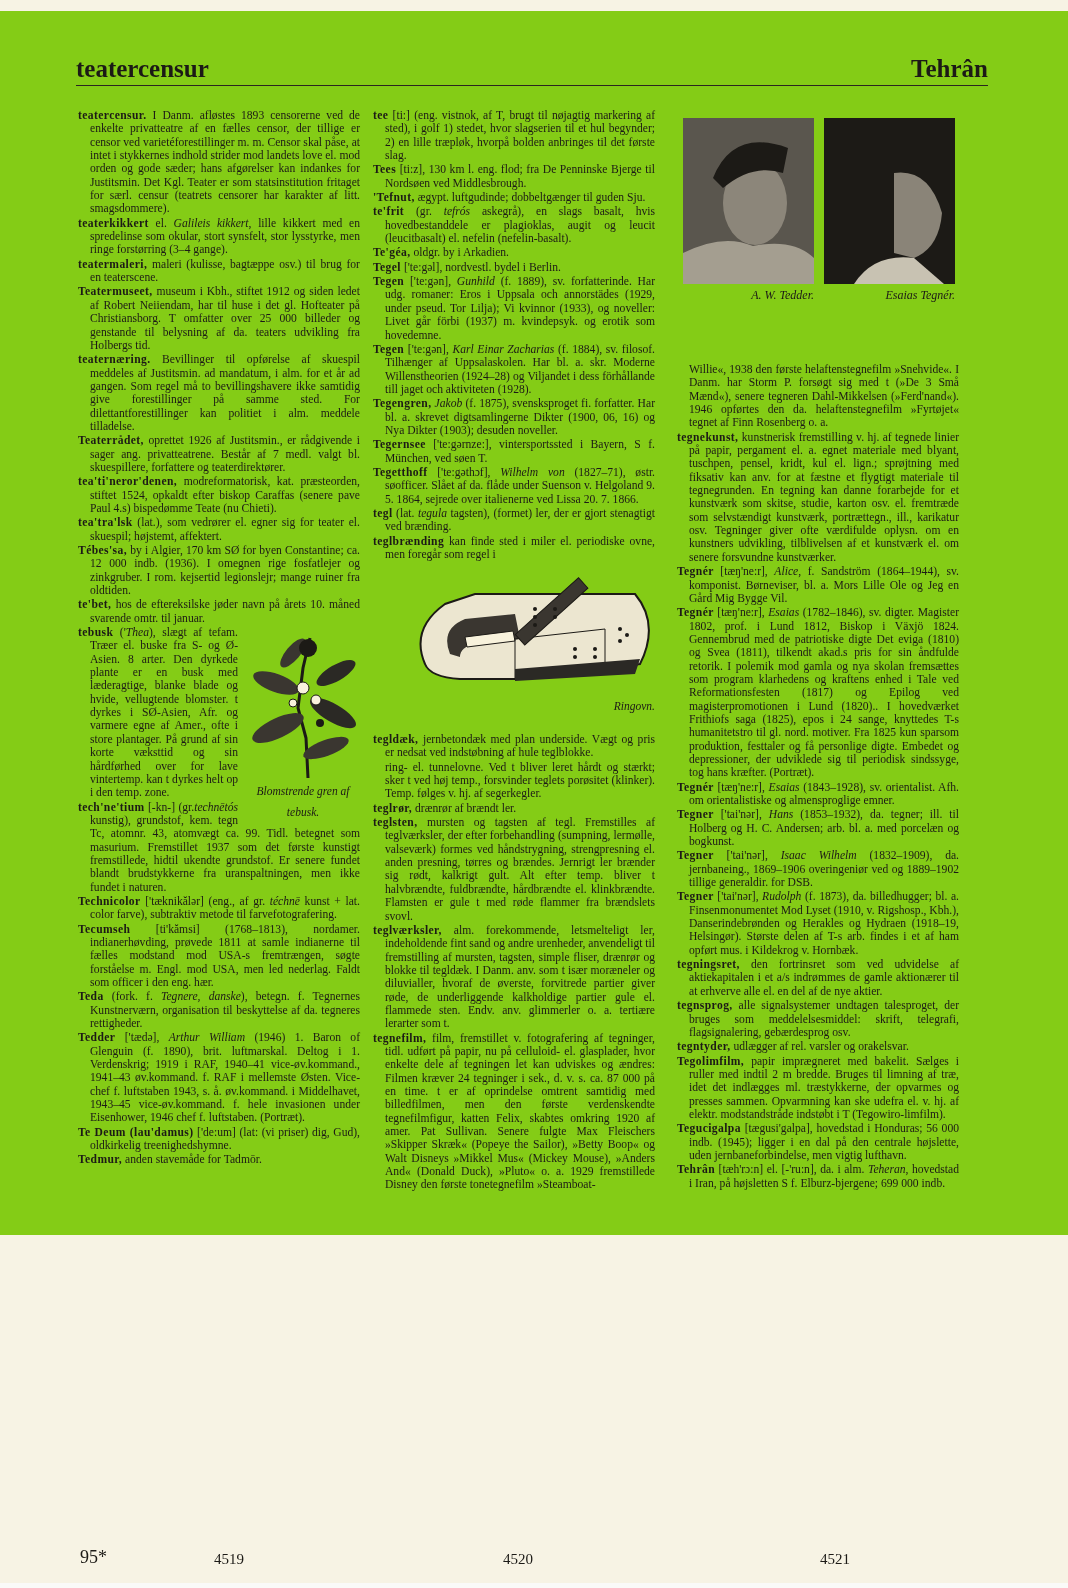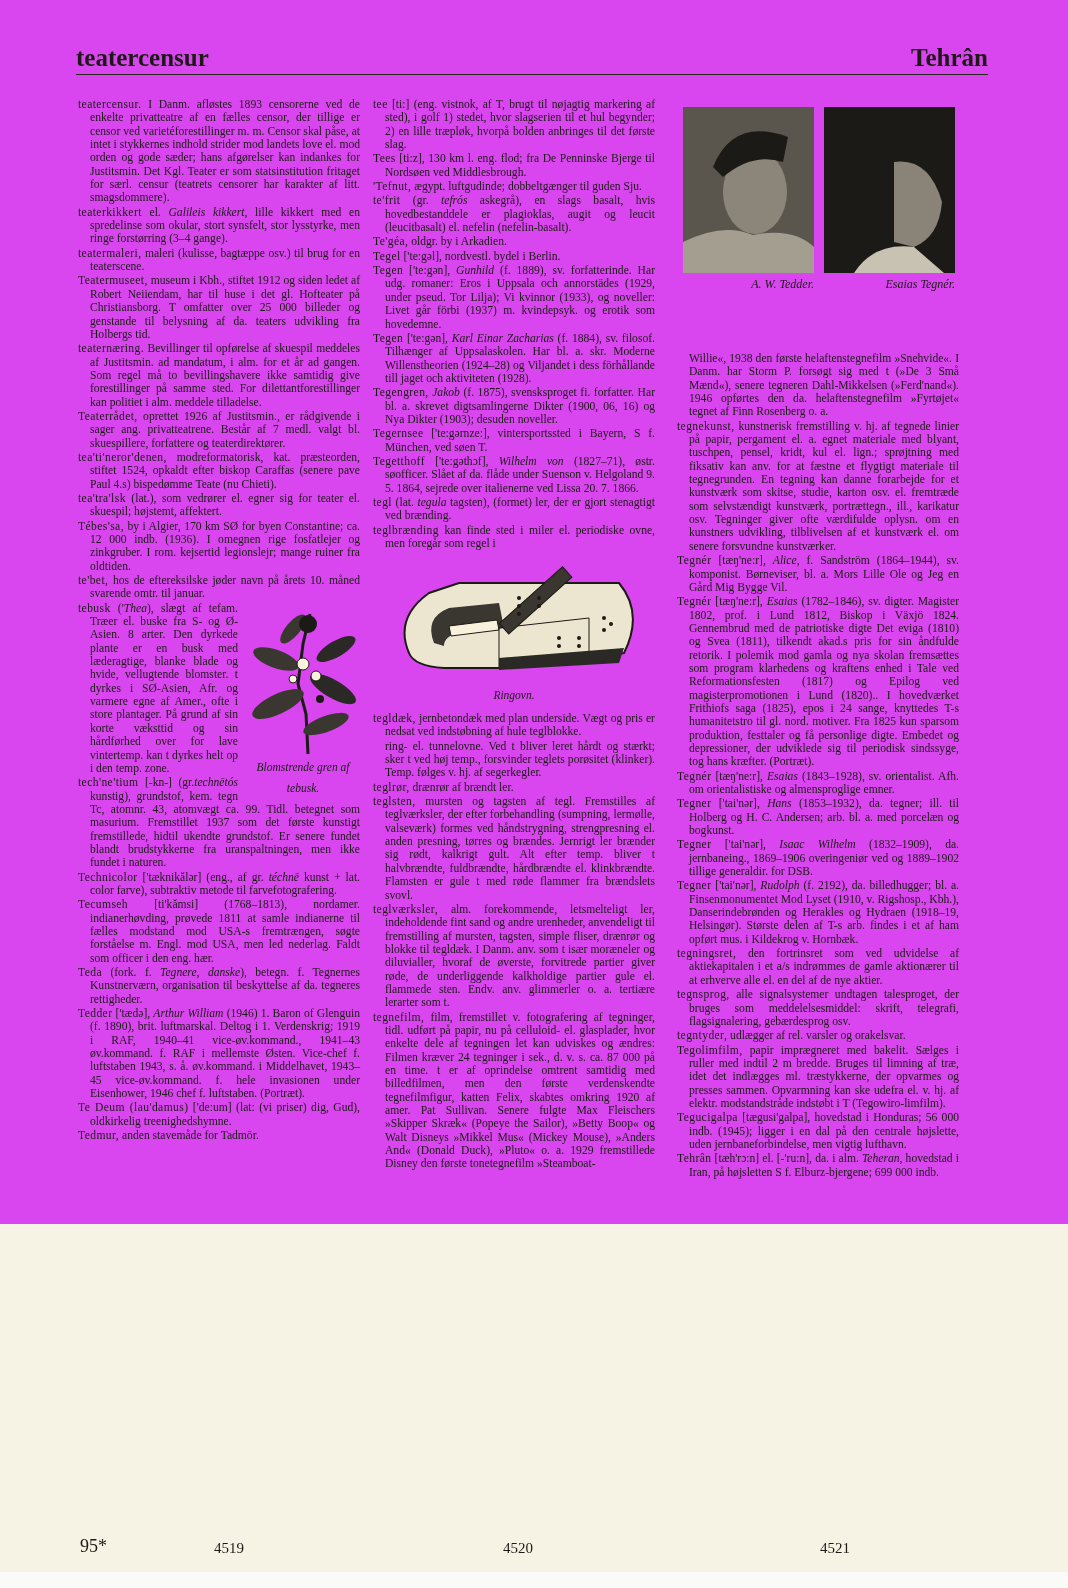--- a/index.html
+++ b/index.html
@@ -5,45 +5,45 @@
   html, body { margin: 0; padding: 0; }
   body {
     width: 1068px; height: 1588px;
     background: #f7f3e4;
     font-family: "Liberation Serif", "DejaVu Serif", serif;
     color: #1c1a16;
     position: relative;
     overflow: hidden;
   }
   .page {
-    position: absolute; left: 0; top: 0; width: 1068px; height: 1224px;
-    background: #d946ef;
+    position: absolute; left: 0; top: 11px; width: 1068px; height: 1224px;
+    background: #84cc16;
   }
   .header {
     position: absolute; left: 76px; right: 80px; top: 44px; height: 30px;
     border-bottom: 1.5px solid #2a2620;
   }
   .header .left { position: absolute; left: 0; bottom: 2px; font-weight: bold; font-size: 25px; }
   .header .right { position: absolute; right: 0; bottom: 2px; font-weight: bold; font-size: 25px; }
   .col {
     position: absolute; top: 98px; width: 282px;
     font-size: 11.6px; line-height: 13.35px; text-align: justify;
   }
   .col1 { left: 78px; }
   .col2 { left: 373px; }
   .col3 { left: 677px; top: 352px; }
   .entry { margin: 0 0 1px 0; padding-left: 12px; text-indent: -12px; }
-  .hw { font-weight: normal; letter-spacing: 0.4px; }
+  .hw { font-weight: bold; letter-spacing: 0.4px; }
   .it { font-style: italic; }
   .figure-plant {
     float: right; width: 118px; height: 186px; margin: 2px -2px 2px 6px;
     text-align: center; text-indent: 0;
   }
   .figure-plant .cap { font-style: italic; font-size: 11.5px; line-height: 21px; }
-  .figure-oven { text-align: center; margin: 8px 0 10px 0; text-indent: 0; }
+  .figure-oven { text-align: right; margin: 8px 0 20px 0; text-indent: 0; }
   .figure-oven .cap { font-style: italic; font-size: 11.5px; margin-top: 2px; }
   .portraits {
     position: absolute; left: 683px; top: 107px; width: 282px; height: 200px;
   }
   .portrait { position: absolute; top: 0; width: 131px; height: 166px; background: #2b2925; }
   .portrait.p1 { left: 0; }
   .portrait.p2 { left: 141px; }
   .portrait-cap { position: absolute; top: 170px; font-style: italic; font-size: 12px; width: 131px; text-align: right; }
   .cap1 { left: 0; } .cap2 { left: 141px; }
   .folio { position: absolute; top: 1540px; font-size: 15px; }
@@ -173,21 +173,21 @@
   </div>
 
   <div class="col col3">
     <p class="entry" style="padding-left:12px;text-indent:0">Willie«, 1938 den første helaftenstegnefilm »Snehvide«. I Danm. har Storm P. forsøgt sig med t (»De 3 Små Mænd«), senere tegneren Dahl-Mikkelsen (»Ferd'nand«). 1946 opførtes den da. helaftenstegnefilm »Fyrtøjet« tegnet af Finn Rosenberg o. a.</p>
     <p class="entry"><span class="hw">tegnekunst,</span><span> kunstnerisk fremstilling v. hj. af tegnede linier på papir, pergament el. a. egnet materiale med blyant, tuschpen, pensel, kridt, kul el. lign.; sprøjtning med fiksativ kan anv. for at fæstne et flygtigt materiale til tegnegrunden. En tegning kan danne forarbejde for et kunstværk som skitse, studie, karton osv. el. fremtræde som selvstændigt kunstværk, portrættegn., ill., karikatur osv. Tegninger giver ofte værdifulde oplysn. om en kunstners udvikling, tilblivelsen af et kunstværk el. om senere forsvundne kunstværker.</span></p>
     <p class="entry"><span class="hw">Tegnér</span><span> [tæŋ'ne:r], </span><span class="it">Alice</span><span>, f. Sandström (1864–1944), sv. komponist. Børneviser, bl. a. Mors Lille Ole og Jeg en Gård Mig Bygge Vil.</span></p>
     <p class="entry"><span class="hw">Tegnér</span><span> [tæŋ'ne:r], </span><span class="it">Esaias</span><span> (1782–1846), sv. digter. Magister 1802, prof. i Lund 1812, Biskop i Växjö 1824. Gennembrud med de patriotiske digte Det eviga (1810) og Svea (1811), tilkendt akad.s pris for sin åndfulde retorik. I polemik mod gamla og nya skolan fremsættes som program klarhedens og kraftens enhed i Tale ved Reformationsfesten (1817) og Epilog ved magisterpromotionen i Lund (1820).. I hovedværket Frithiofs saga (1825), epos i 24 sange, knyttedes T-s humanitetstro til gl. nord. motiver. Fra 1825 kun sparsom produktion, festtaler og få personlige digte. Embedet og depressioner, der udviklede sig til periodisk sindssyge, tog hans kræfter. (Portræt).</span></p>
     <p class="entry"><span class="hw">Tegnér</span><span> [tæŋ'ne:r], </span><span class="it">Esaias</span><span> (1843–1928), sv. orientalist. Afh. om orientalistiske og almensproglige emner.</span></p>
     <p class="entry"><span class="hw">Tegner</span><span> ['tai'nər], </span><span class="it">Hans</span><span> (1853–1932), da. tegner; ill. til Holberg og H. C. Andersen; arb. bl. a. med porcelæn og bogkunst.</span></p>
     <p class="entry"><span class="hw">Tegner</span><span> ['tai'nər], </span><span class="it">Isaac Wilhelm</span><span> (1832–1909), da. jernbaneing., 1869–1906 overingeniør ved og 1889–1902 tillige generaldir. for DSB.</span></p>
-    <p class="entry"><span class="hw">Tegner</span><span> ['tai'nər], </span><span class="it">Rudolph</span><span> (f. 2192), da. billedhugger; bl. a. Finsenmonumentet Mod Lyset (1910, v. Rigshosp., Kbh.), Danserindebrønden og Herakles og Hydraen (1918–19, Helsingør). Største delen af T-s arb. findes i et af ham opført mus. i Kildekrog v. Hornbæk.</span></p>
+    <p class="entry"><span class="hw">Tegner</span><span> ['tai'nər], </span><span class="it">Rudolph</span><span> (f. 1873), da. billedhugger; bl. a. Finsenmonumentet Mod Lyset (1910, v. Rigshosp., Kbh.), Danserindebrønden og Herakles og Hydraen (1918–19, Helsingør). Største delen af T-s arb. findes i et af ham opført mus. i Kildekrog v. Hornbæk.</span></p>
     <p class="entry"><span class="hw">tegningsret,</span><span> den fortrinsret som ved udvidelse af aktiekapitalen i et a/s indrømmes de gamle aktionærer til at erhverve alle el. en del af de nye aktier.</span></p>
     <p class="entry"><span class="hw">tegnsprog,</span><span> alle signalsystemer undtagen talesproget, der bruges som meddelelsesmiddel: skrift, telegrafi, flagsignalering, gebærdesprog osv.</span></p>
     <p class="entry"><span class="hw">tegntyder,</span><span> udlægger af rel. varsler og orakelsvar.</span></p>
     <p class="entry"><span class="hw">Tegolimfilm,</span><span> papir imprægneret med bakelit. Sælges i ruller med indtil 2 m bredde. Bruges til limning af træ, idet det indlægges ml. træstykkerne, der opvarmes og presses sammen. Opvarmning kan ske udefra el. v. hj. af elektr. modstandstråde indstøbt i T (Tegowiro-limfilm).</span></p>
     <p class="entry"><span class="hw">Tegucigalpa</span><span> [tægusi'galpa], hovedstad i Honduras; 56 000 indb. (1945); ligger i en dal på den centrale højslette, uden jernbaneforbindelse, men vigtig lufthavn.</span></p>
     <p class="entry"><span class="hw">Tehrân</span><span> [tæh'rɔ:n] el. [-'ru:n], da. i alm. </span><span class="it">Teheran</span><span>, hovedstad i Iran, på højsletten S f. Elburz-bjergene; 699 000 indb.</span></p>
   </div>
 
   <div class="folio f95">95*</div>
   <div class="folio f4519">4519</div>

